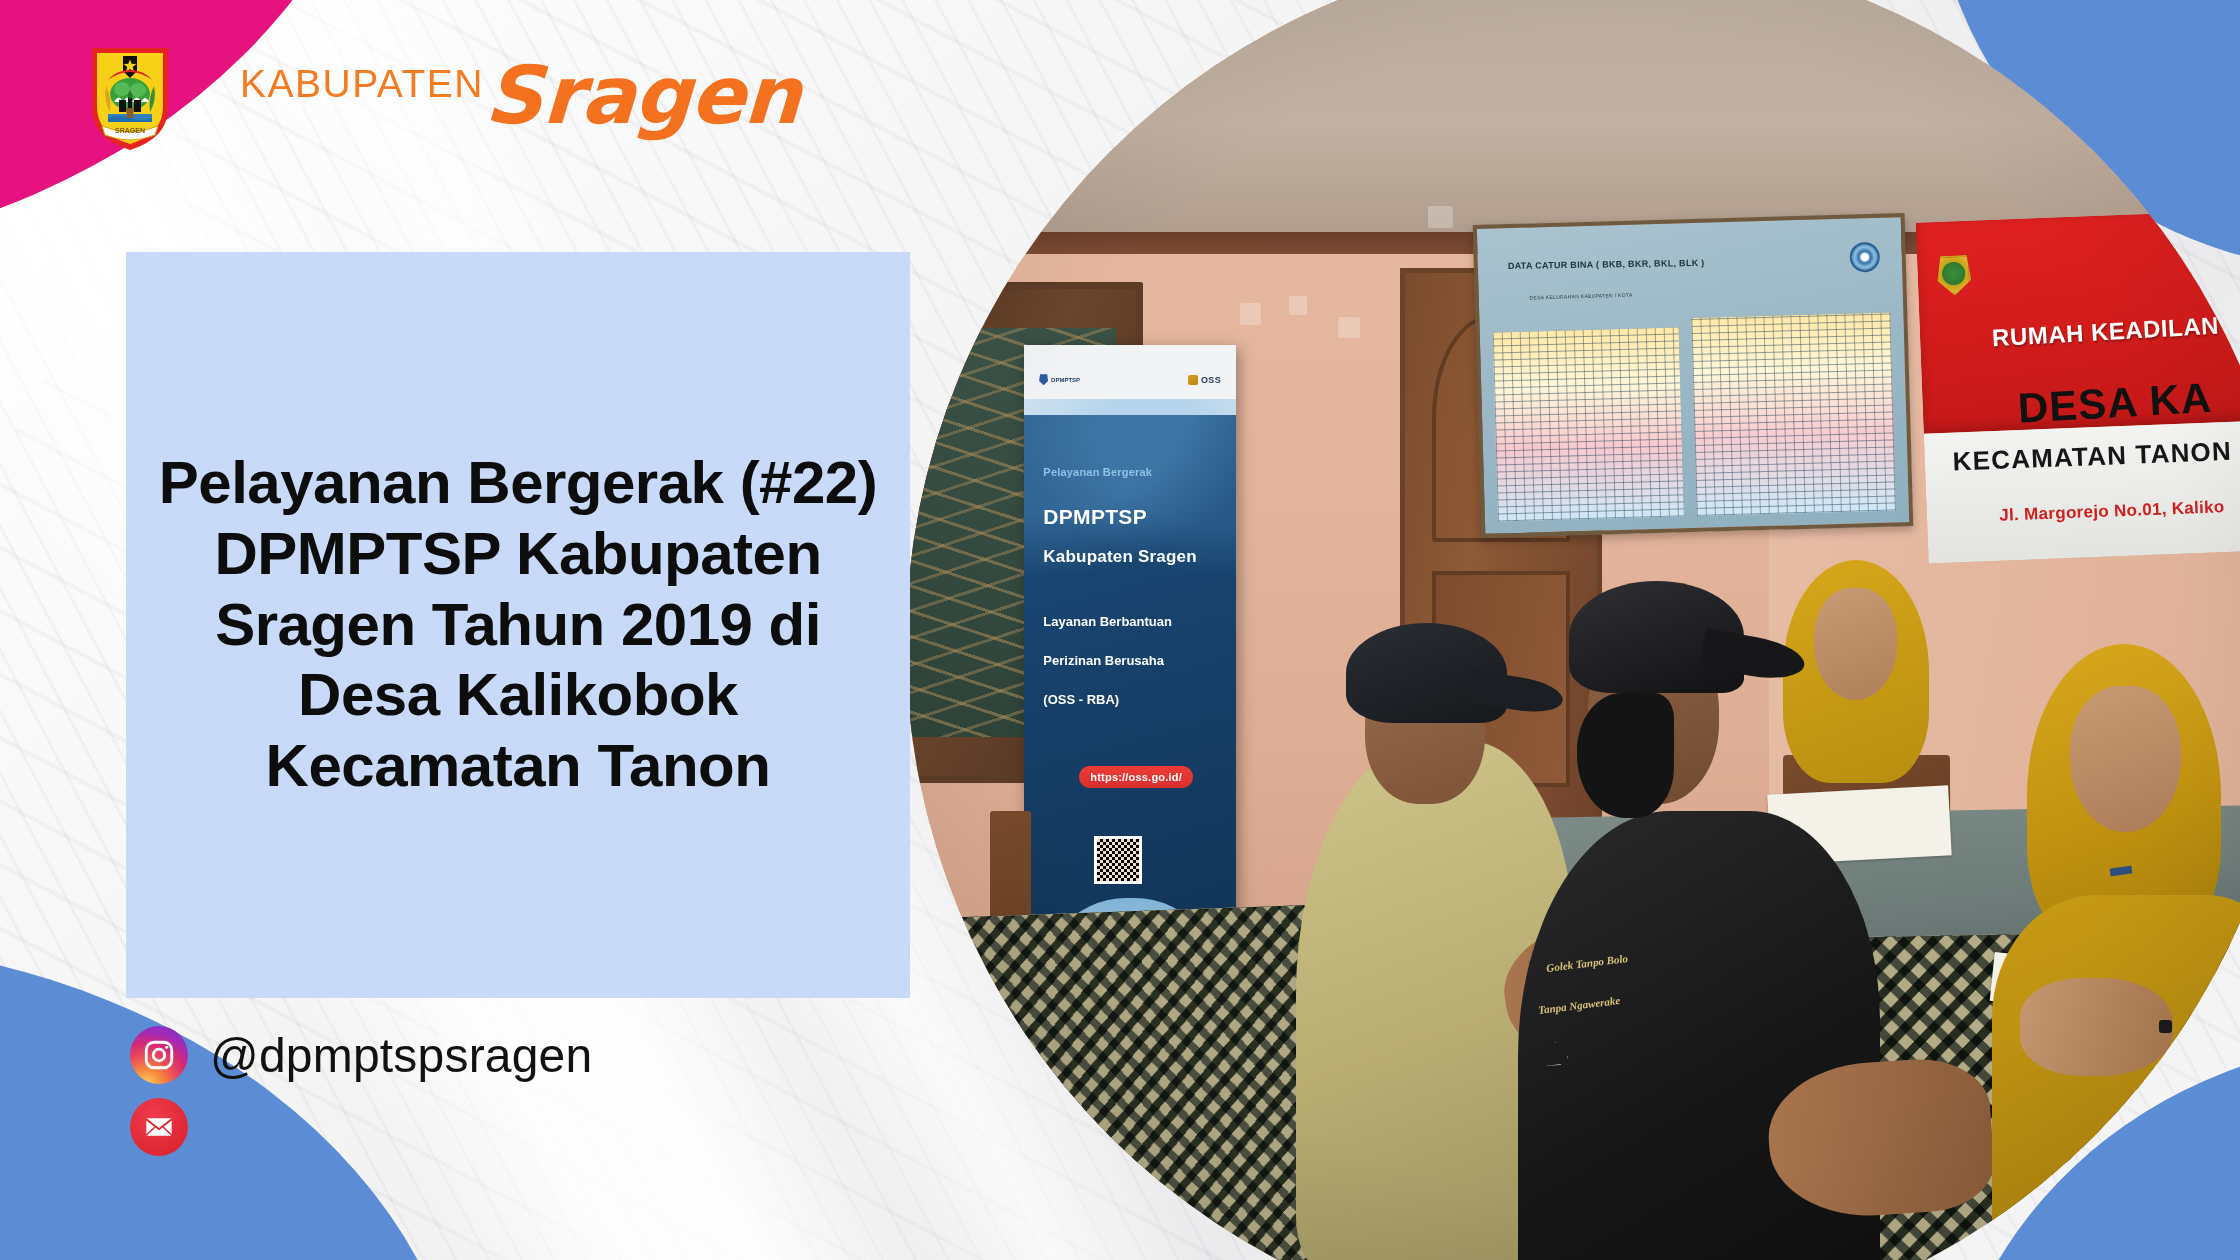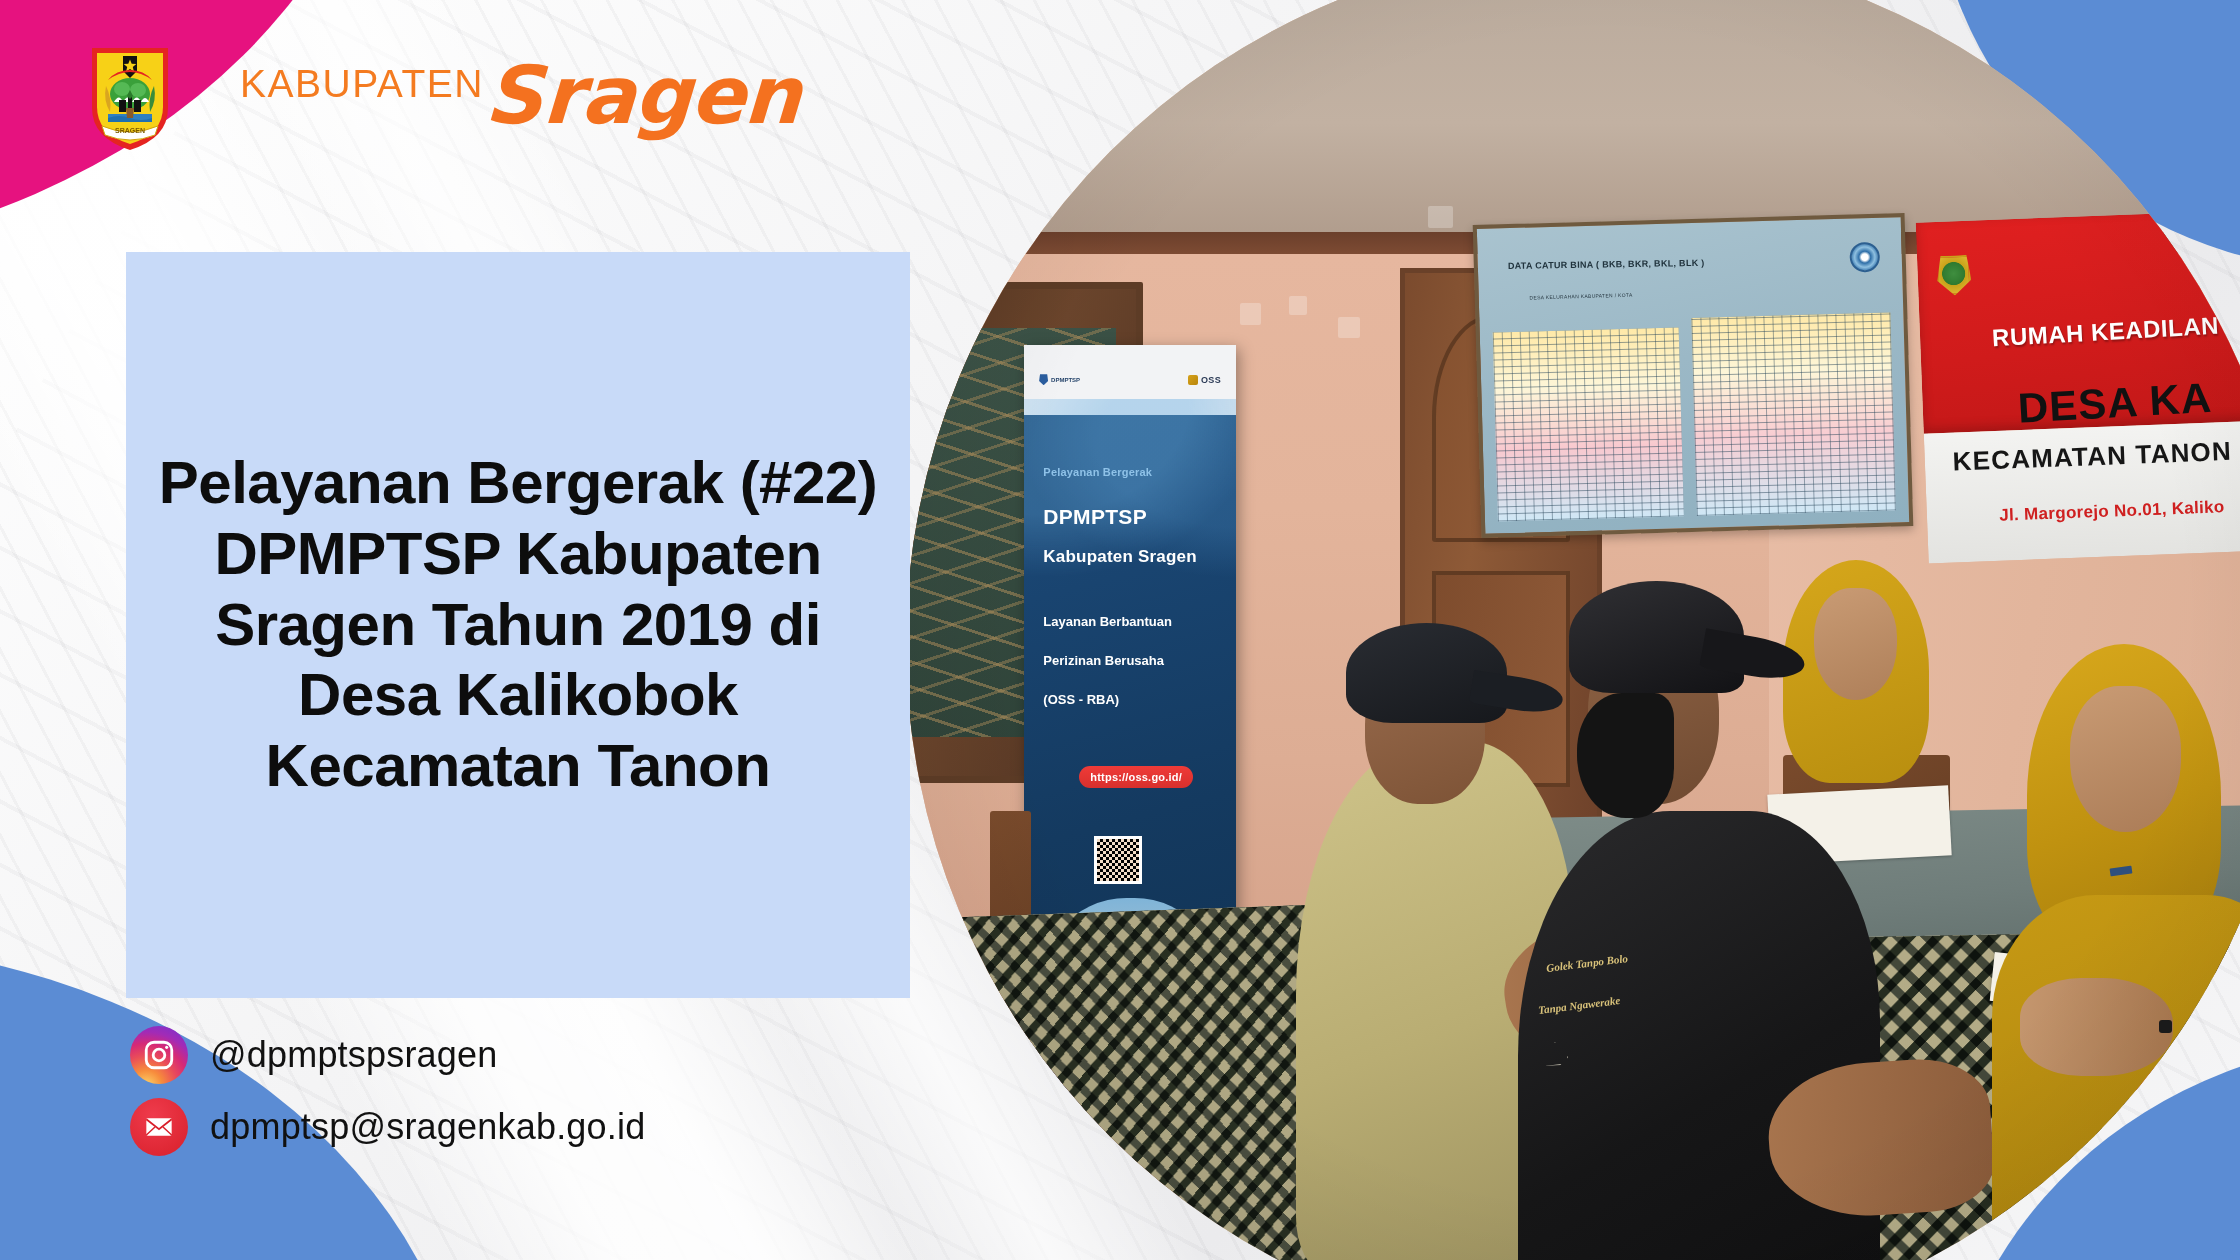--- a/index.html
+++ b/index.html
@@ -120,21 +120,21 @@
   }
   .contact-row { display:flex; align-items:center; gap:22px; }
   .ci { width:58px; height:58px; border-radius:50%; flex:0 0 58px;
         display:flex; align-items:center; justify-content:center; }
   .ci-ig {
     background:
       radial-gradient(circle at 28% 104%, #fdd96b 0%, #f78c3c 22%, #e94b5a 42%, #d62976 58%, #a22bb6 74%, #6c34d6 100%);
   }
   .ci-mail { background:radial-gradient(circle at 40% 30%, #ef3b4c 0%, #d81f2a 100%); }
   .contact-text {
-    font-size:36px; color:#111; font-weight:400;
+    font-size:48px; color:#111; font-weight:400;
     font-family:"Liberation Sans", sans-serif; letter-spacing:.2px;text-align:right;
   }
 
   
   .photo-wrap {
     position:absolute; right:-58px; top:-52px;
     width:1392px; height:1392px;
     border-radius:50%;
     overflow:hidden; z-index:3;
     background:#d9b39a;
@@ -690,15 +690,14 @@
     <span class="contact-text">@dpmptspsragen</span>
   </div>
   <div class="contact-row">
     <div class="ci ci-mail">
       <svg width="32" height="32" viewBox="0 0 24 24">
         <rect x="2.5" y="5.5" width="19" height="13" rx="1" fill="#fff"></rect>
         <path d="M2.5 6.2 L12 13.6 L21.5 6.2" fill="none" stroke="#d81f2a" stroke-width="1.4"></path>
         <path d="M2.5 18 L9 12 M21.5 18 L15 12" stroke="#d81f2a" stroke-width="1.1" fill="none"></path>
       </svg>
     </div>
-    <span class="contact-text">dpmptsp@sragenkab.go.id</span>
   </div>
 </div>
 
 </body></html>

